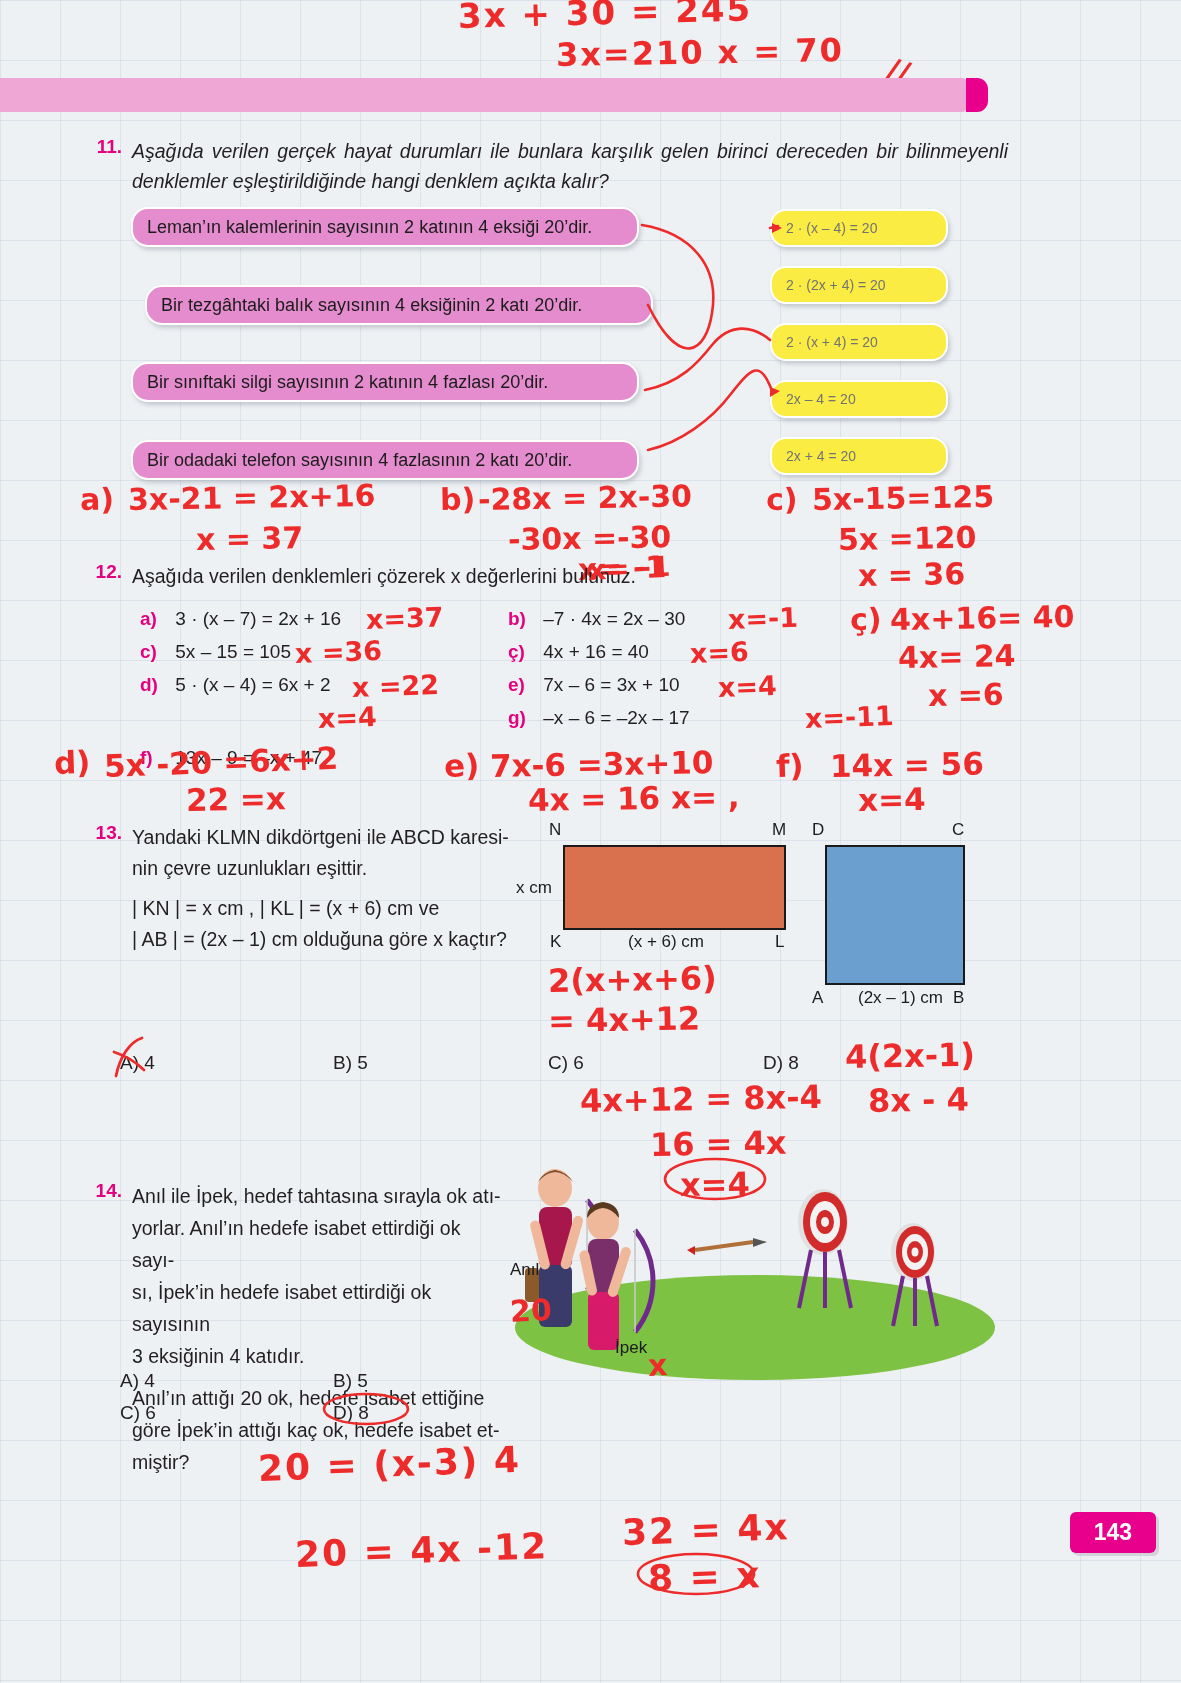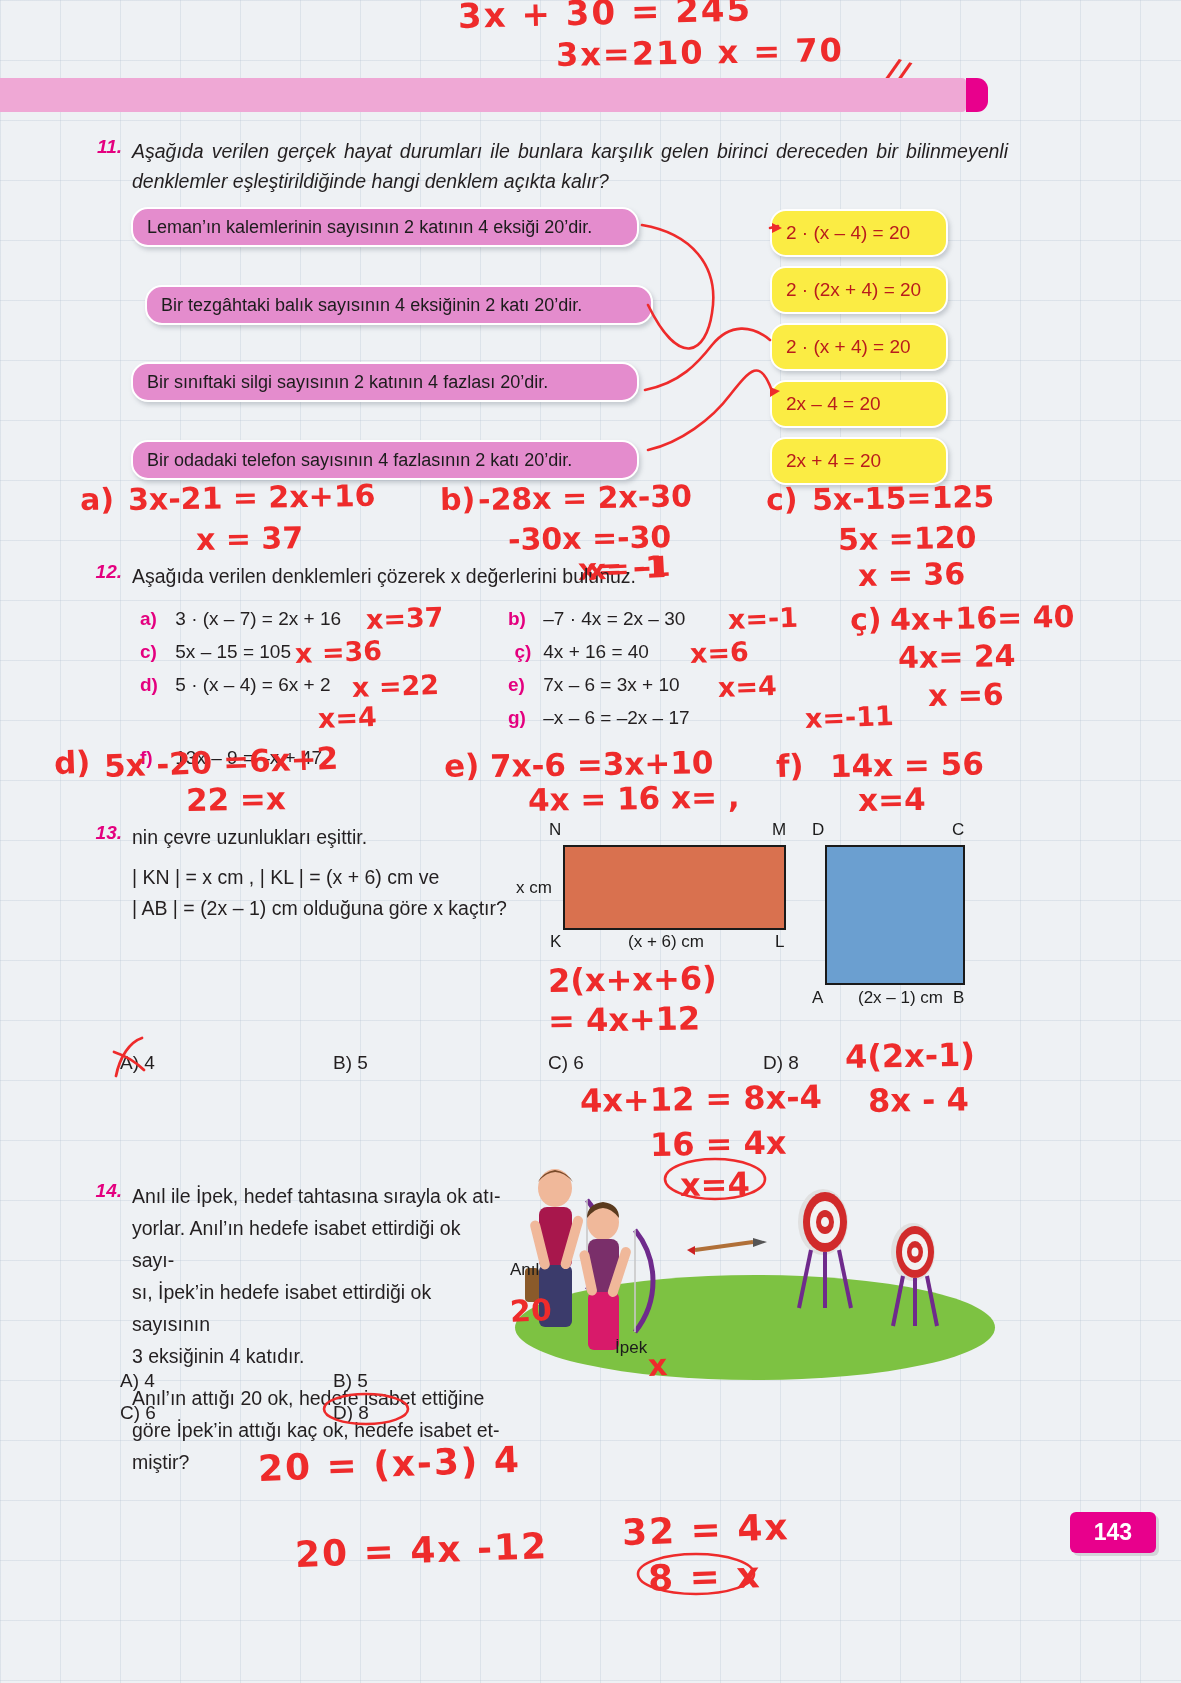--- a/index.html
+++ b/index.html
@@ -24,40 +24,40 @@
     background:#efa8d5;border-radius:0 4px 4px 0;
   }
   #topband-tab{
     position:absolute;left:966px;top:78px;width:22px;height:34px;
     background:#e8008c;border-radius:0 11px 11px 0;
   }
   
   .q{position:absolute;}
   .qnum{
     position:absolute;left:0;top:0;width:44px;text-align:right;
-    color:#e4007f;font-weight:bold;font-size:19px;font-style:italic;
+    color:#e4007f;font-weight:bold;font-size:19px;
   }
   .qbody{margin-left:54px;font-size:19.5px;line-height:30px;}
   .just{text-align:justify;font-style:italic;}
   
   .stmt{
     position:absolute;background:#e48ccd;border-radius:17px;
     border:2px solid #fff;
     box-shadow:2px 3px 4px rgba(120,130,140,.35);
     font-size:18px;color:#1c1c1c;
     display:flex;align-items:center;padding:0 14px;
     height:40px;box-sizing:border-box;
   }
   .eqbox{
     position:absolute;background:#fbec44;border-radius:16px;
     border:2px solid #fff;
     box-shadow:2px 3px 4px rgba(120,130,140,.35);
-    font-size:19px;color:#b91c1c;
+    font-size:14px;color:#737373;
     display:flex;align-items:center;padding:0 14px;
-    height:48px;box-sizing:border-box;
+    height:38px;box-sizing:border-box;
   }
   
   .eqrow{position:absolute;font-size:19px;}
   .eqlbl{color:#e4007f;font-weight:bold;display:inline-block;width:30px;}
   .eqtxt{display:inline-block;}
   
   .hw{
     position:absolute;color:#ee2b2b;
     font-family:"DejaVu Sans", sans-serif;
     font-weight:bold;white-space:nowrap;
@@ -181,21 +181,21 @@
 </div>
 <div class="eqrow" style="left:140px;top:707px;margin-top:40px;">
   <span class="eqlbl">f)</span>
   <span class="eqtxt">13x – 9 = –x + 47</span>
 </div>
 
 <div class="eqrow" style="left:508px;top:608px;">
   <span class="eqlbl">b)</span>
   <span class="eqtxt">–7 · 4x = 2x – 30</span>
 </div>
-<div class="eqrow" style="left:508px;top:641px;text-align:center;">
+<div class="eqrow" style="left:508px;top:641px;">
   <span class="eqlbl">ç)</span>
   <span class="eqtxt">4x + 16 = 40</span>
 </div>
 <div class="eqrow" style="left:508px;top:674px;">
   <span class="eqlbl">e)</span>
   <span class="eqtxt">7x – 6 = 3x + 10</span>
 </div>
 <div class="eqrow" style="left:508px;top:707px;">
   <span class="eqlbl">g)</span>
   <span class="eqtxt">–x – 6 = –2x – 17</span>
@@ -220,20 +220,21 @@
 <div class="hw" style="left:490px;top:748px;font-size:31px;transform:rotate(-1deg);">7x-6 =3x+10</div>
 <div class="hw" style="left:528px;top:782px;font-size:31px;transform:rotate(-1deg);">4x = 16  x= ,</div>
 
 <div class="hw" style="left:776px;top:748px;font-size:31px;transform:rotate(-2deg);">f)</div>
 <div class="hw" style="left:830px;top:748px;font-size:31px;transform:rotate(-1deg);">14x = 56</div>
 <div class="hw" style="left:858px;top:782px;font-size:31px;transform:rotate(-1deg);">x=4</div>
 
 <div class="q" style="left:78px;top:822px;width:440px;">
   <div class="qnum">13.</div>
   <div class="qbody" style="line-height:31px;">
+    <div>Yandaki KLMN dikdörtgeni ile ABCD karesi-</div>
     <div>nin çevre uzunlukları eşittir.</div>
     <div style="height:9px;"></div>
     <div>| KN | = x cm , | KL | = (x + 6) cm ve</div>
     <div>| AB | = (2x – 1) cm olduğuna göre x kaçtır?</div>
   </div>
 </div>
 
 <div class="rect" style="left:563px;top:845px;width:223px;height:85px;background:#d9714f;"></div>
 <div class="lbl" style="left:549px;top:820px;">N</div>
 <div class="lbl" style="left:772px;top:820px;">M</div>

